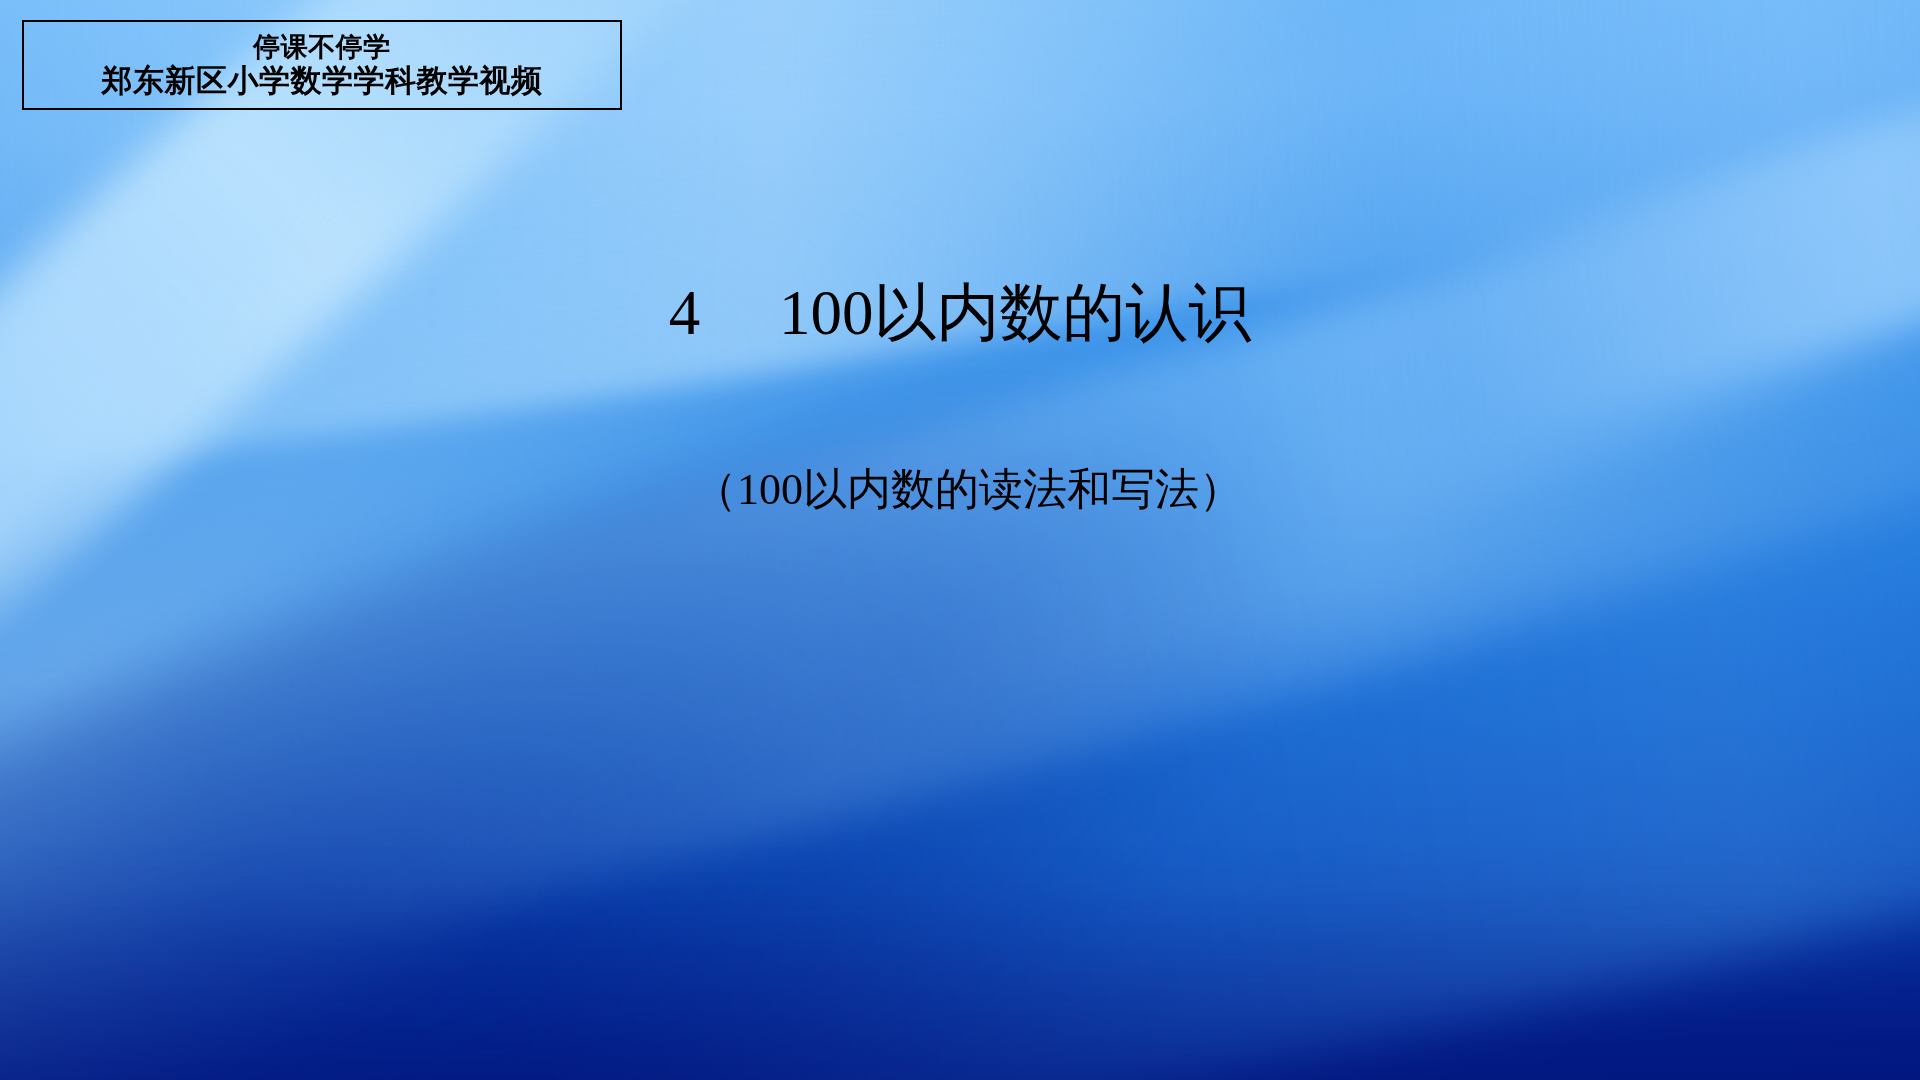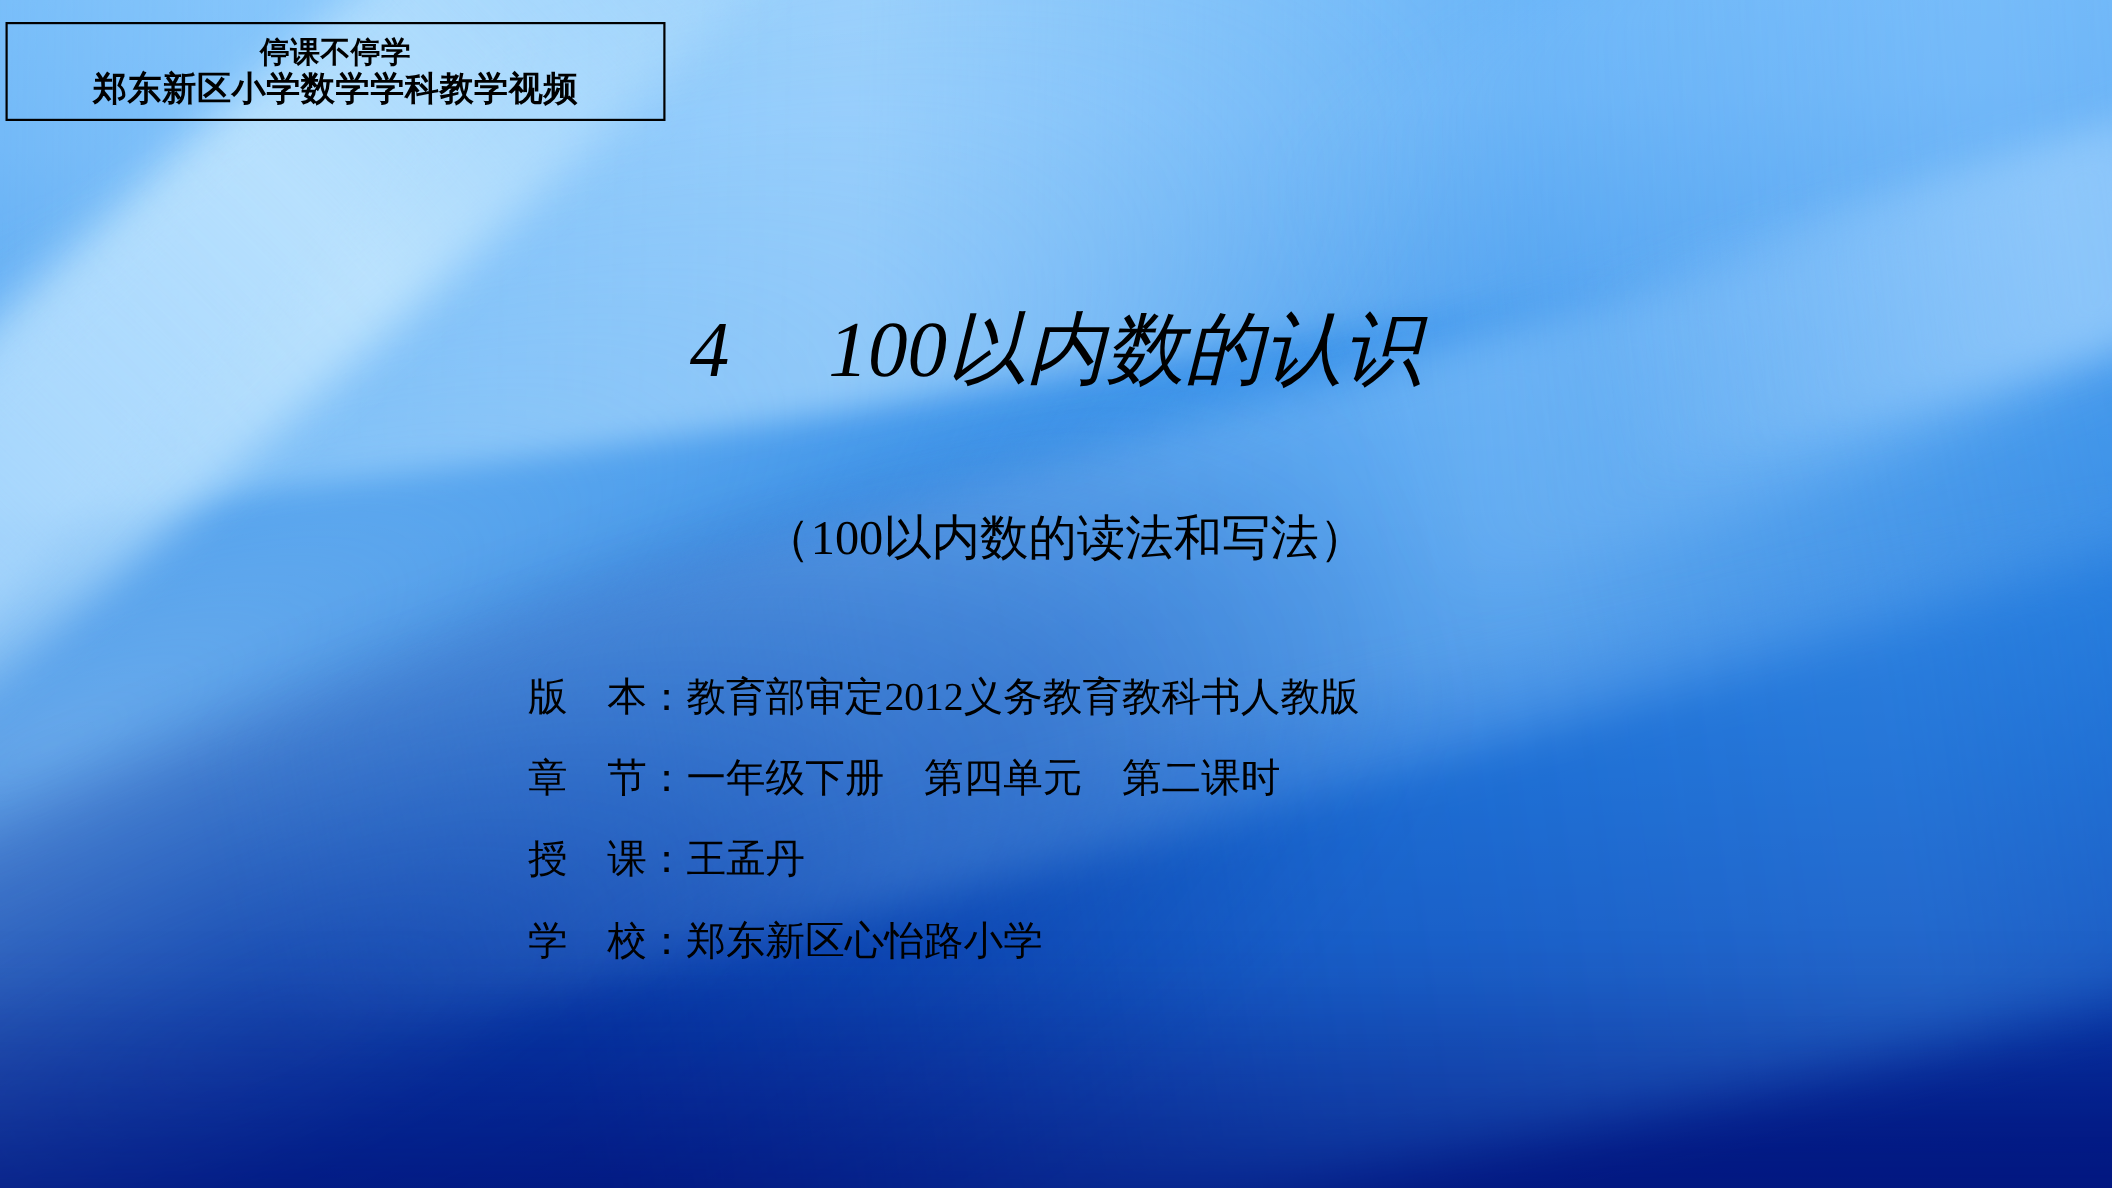--- a/index.html
+++ b/index.html
@@ -110,21 +110,21 @@
     left: -200px; top: 880px;
     width: 2400px; height: 420px;
     background: linear-gradient(180deg, rgba(2,24,130,0), rgba(2,20,120,.55) 60%, rgba(1,16,110,.8) 100%);
     filter: blur(26px);
     border-radius: 0;
   }
 
   
   #header-box {
     position: absolute;
-    left: 5px;
+    left: 22px;
     top: 20px;
     width: 600px;
     height: 90px;
     border: 2px solid #000;
     box-sizing: border-box;
     display: flex;
     flex-direction: column;
     align-items: center;
     justify-content: center;
     font-family: "Liberation Sans", "DejaVu Sans", sans-serif;
@@ -135,24 +135,23 @@
   #header-box .hl1 { font-size: 27px; letter-spacing: .5px; }
   #header-box .hl2 { font-size: 31px; letter-spacing: .5px; }
 
   
   #main-title {
     position: absolute;
     left: 0; right: 0;
     top: 282px;
     text-align: center;
     color: #000;
-    font-size: 72px;
+    font-size: 63px;
     line-height: 1;
     white-space: pre;
-    font-style: italic;
   }
   #subtitle {
     position: absolute;
     left: 0; right: 0;
     top: 468px;
     text-align: center;
     color: #000;
     font-size: 44px;
     line-height: 1;
     white-space: pre;
@@ -193,32 +192,14 @@
   </div>
 
   <div id="header-box">
     <div class="hl1">停课不停学</div>
     <div class="hl2">郑东新区小学数学学科教学视频</div>
   </div>
 
   <div id="main-title">4     100以内数的认识</div>
   <div id="subtitle">（100以内数的读法和写法）</div>
 
-  <div id="info-block">
-    <div class="info-row">
-      <span>版　本：</span>
-      <span>教育部审定2012义务教育教科书人教版</span>
-    </div>
-    <div class="info-row">
-      <span>章　节：</span>
-      <span>一年级下册　第四单元　第二课时</span>
-    </div>
-    <div class="info-row">
-      <span>授　课：</span>
-      <span>王孟丹</span>
-    </div>
-    <div class="info-row">
-      <span>学　校：</span>
-      <span>郑东新区心怡路小学</span>
-    </div>
-  </div>
 
 </div>
 
 </body></html>

